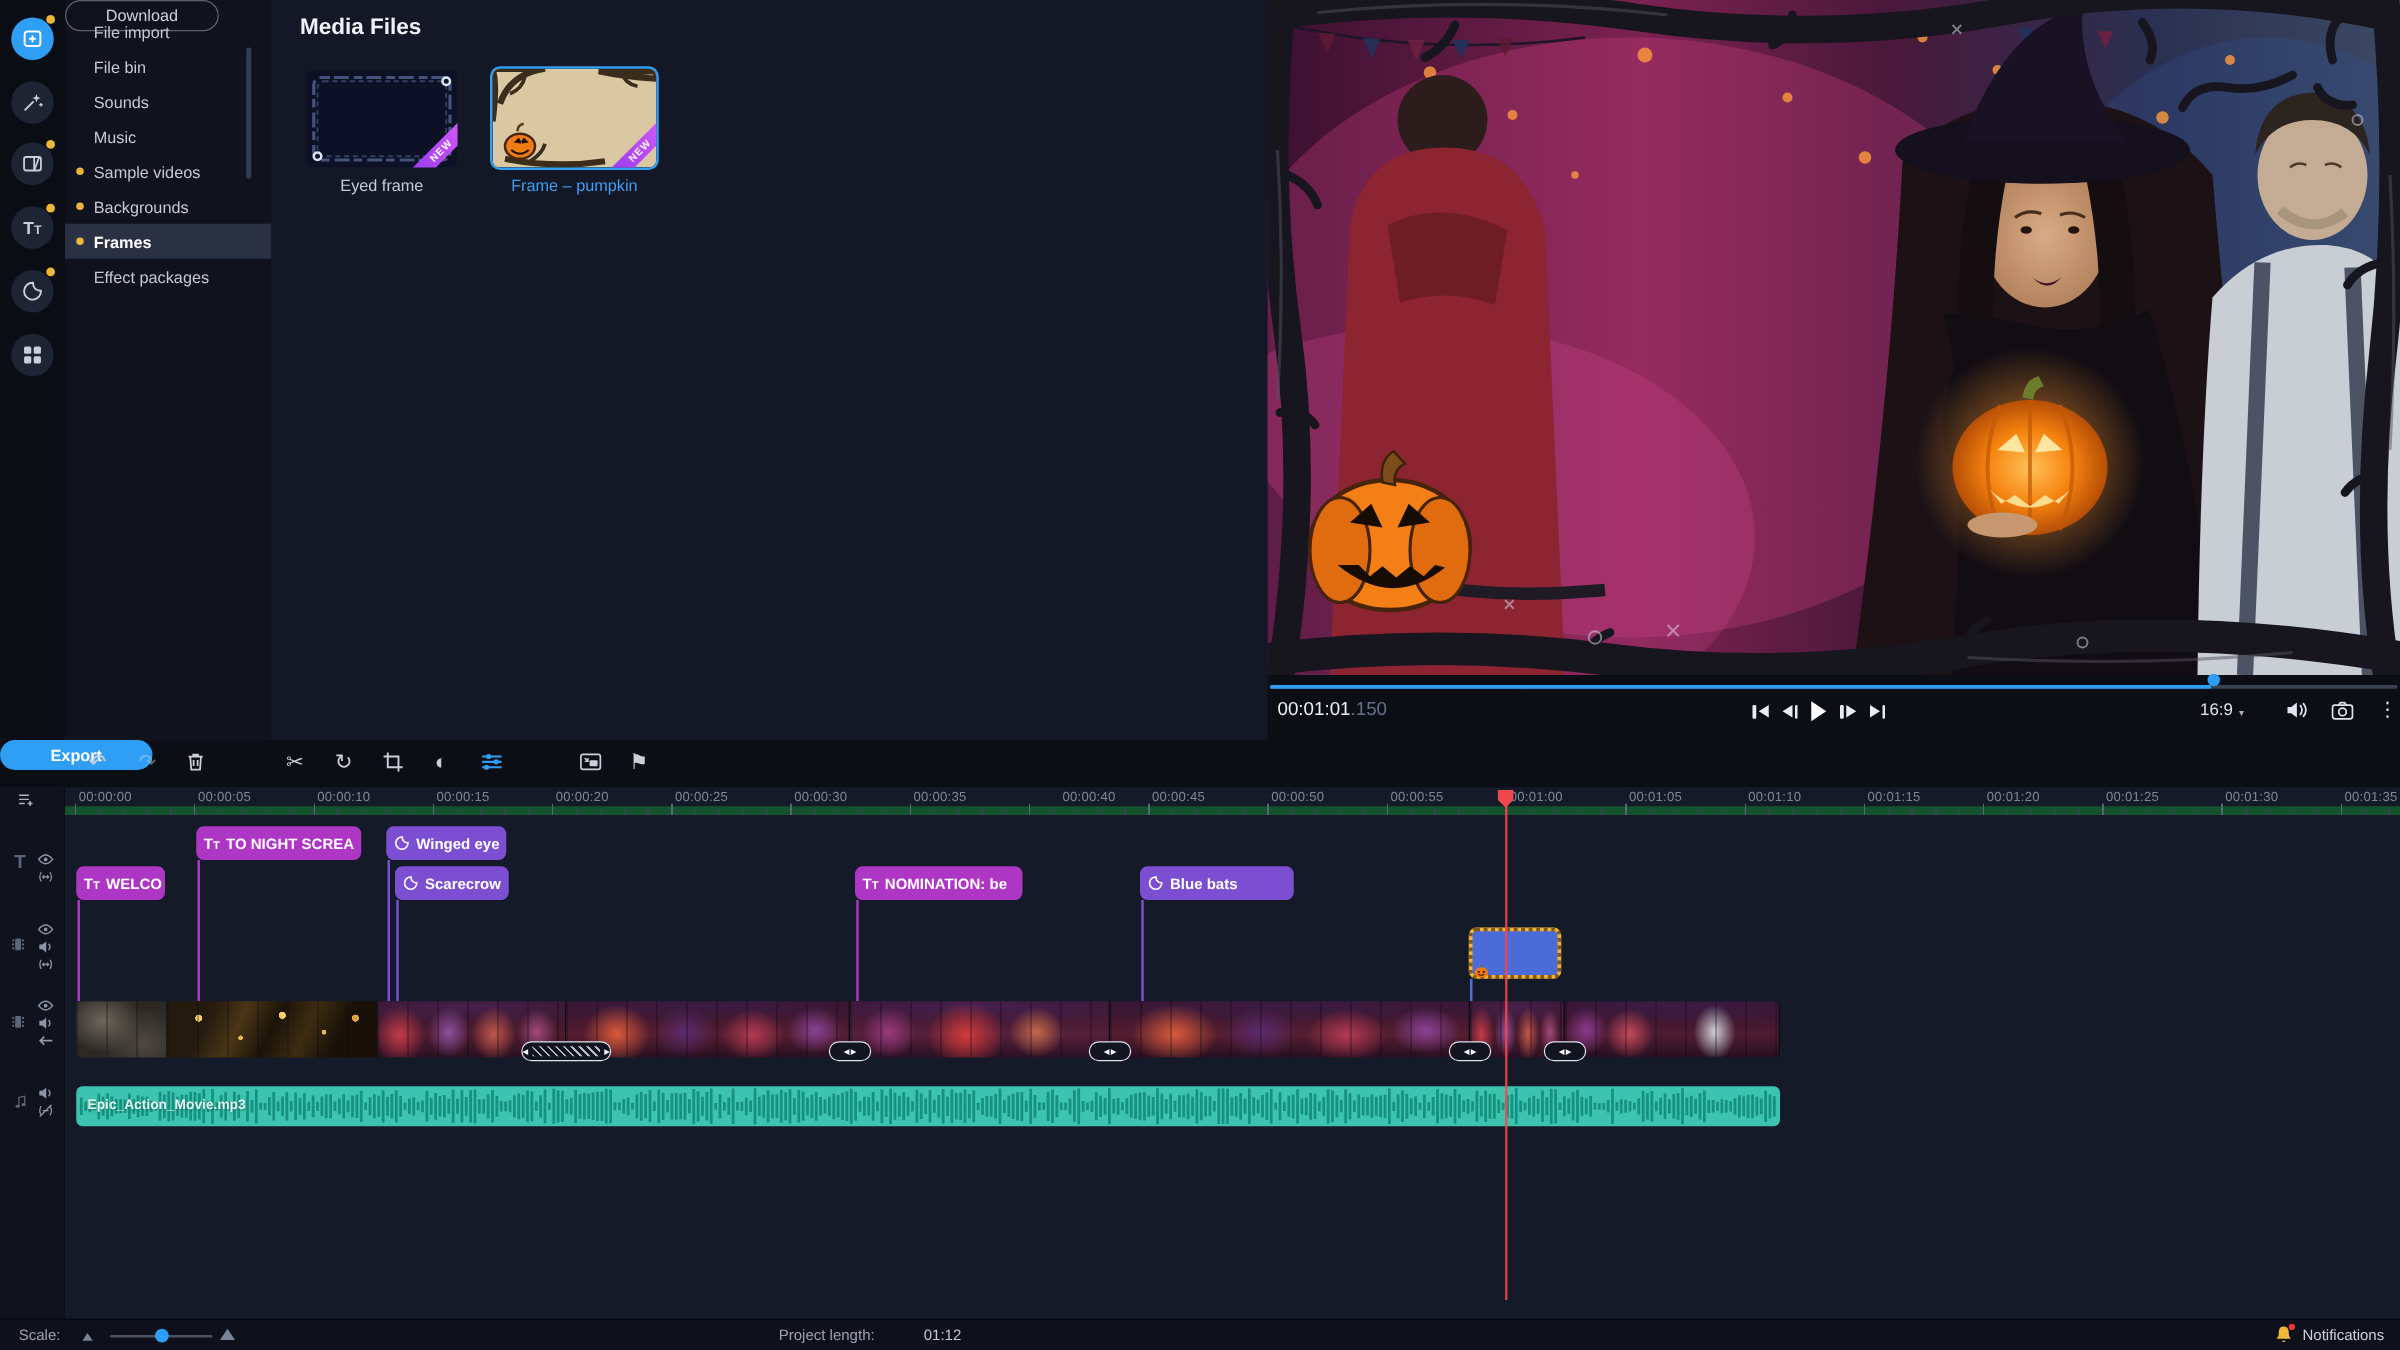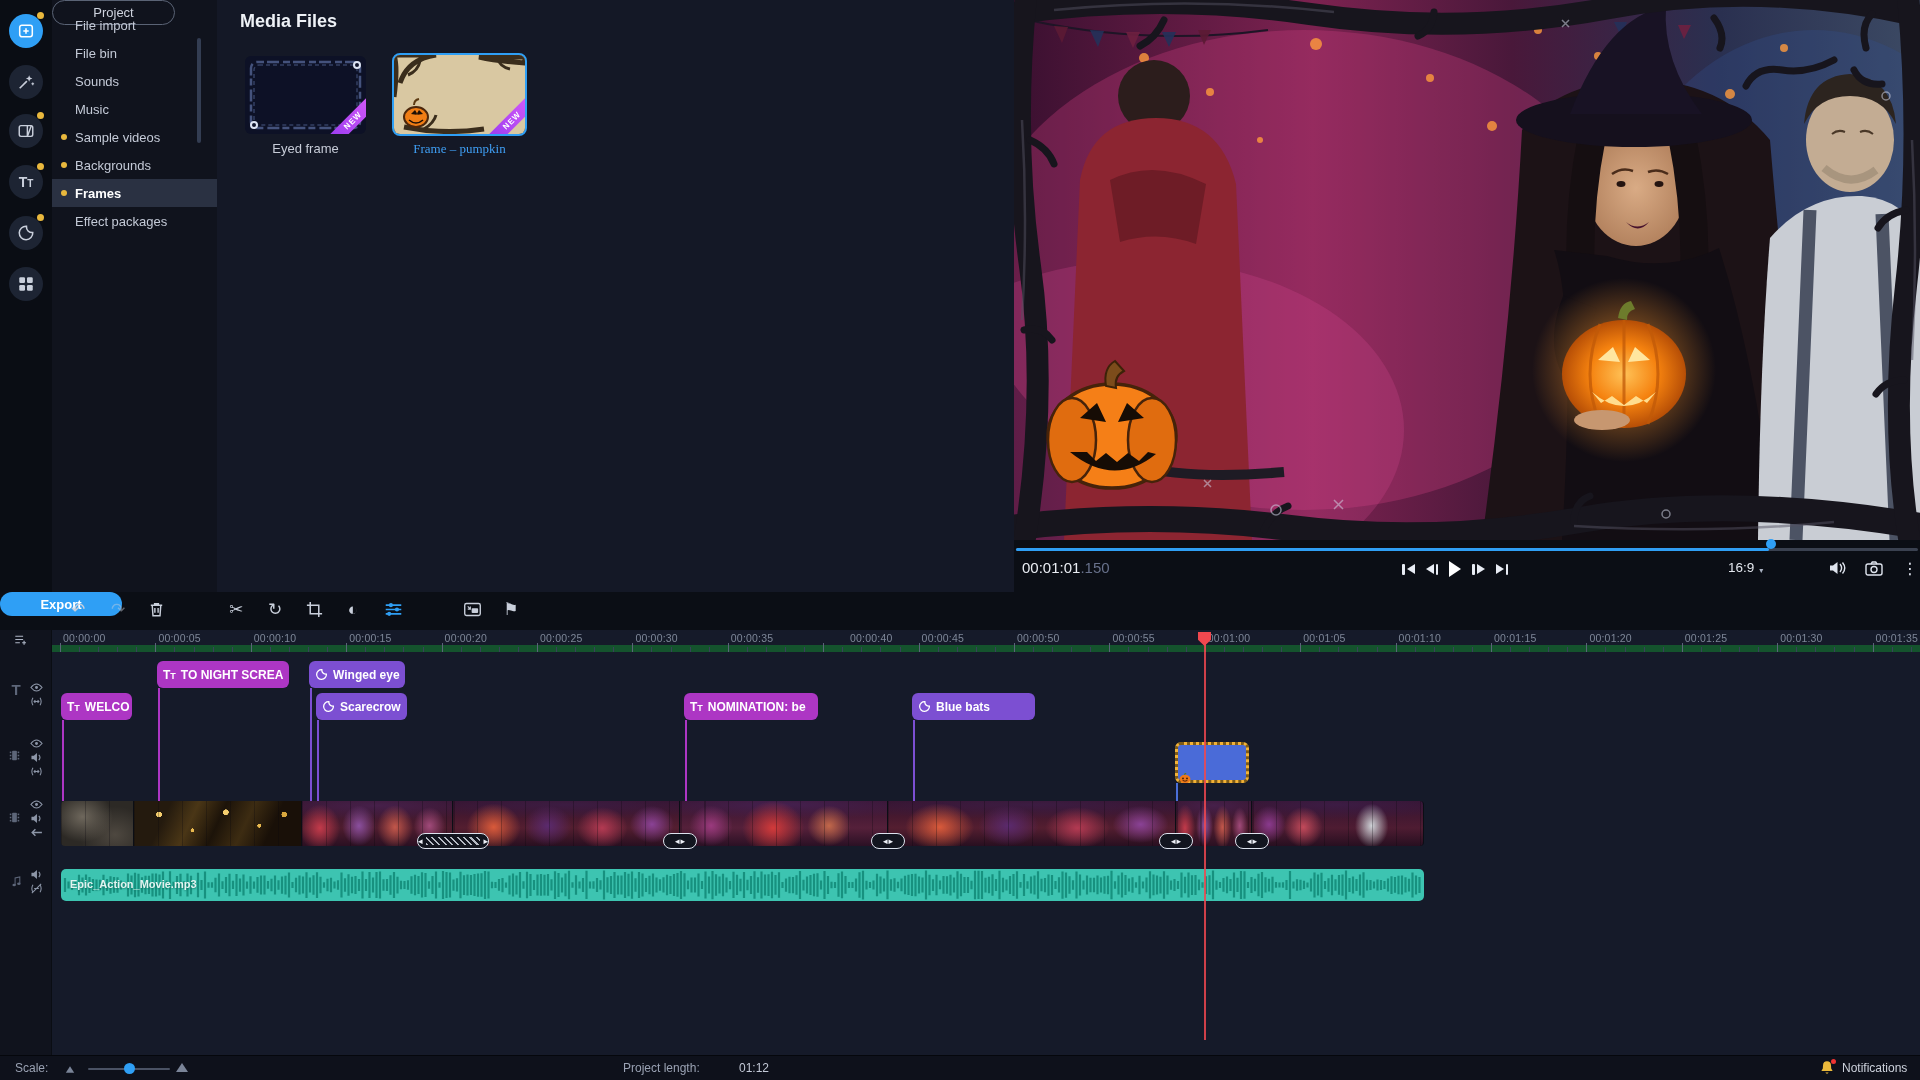--- a/index.html
+++ b/index.html
@@ -39,21 +39,21 @@
   #seek-fill{position:absolute;left:0;top:0;height:3px;background:var(--accent);border-radius:2px;}
   #seek-knob{position:absolute;top:-4px;width:10px;height:10px;border-radius:50%;background:var(--accent);}
   #timecode{left:8px;top:559px;font-size:15px;color:#e9ecf2;}
   #timecode .ms{color:#67708a;}
   #transport{left:388px;top:557px;display:flex;gap:11px;align-items:center;height:24px;}
   .tbt{display:flex;align-items:center;gap:2px;cursor:pointer;height:18px;}
   .vb{width:2.5px;height:11px;background:#e8ecf4;border-radius:1px;}
   .tl{width:0;height:0;border-top:5.5px solid transparent;border-bottom:5.5px solid transparent;border-right:8.5px solid #e8ecf4;}
   .tr{width:0;height:0;border-top:5.5px solid transparent;border-bottom:5.5px solid transparent;border-left:8.5px solid #e8ecf4;}
   .tp{width:0;height:0;border-top:8px solid transparent;border-bottom:8px solid transparent;border-left:12px solid #fff;}
-  #aspect{left:714px;top:560px;display:flex;gap:5px;align-items:flex-end;font-size:13.5px;color:#e3e7ee;cursor:pointer;}
+  #aspect{left:746px;top:560px;display:flex;gap:5px;align-items:flex-end;font-size:13.5px;color:#e3e7ee;cursor:pointer;}
   .pvbtn{position:absolute;top:557px;width:24px;height:22px;display:flex;align-items:center;justify-content:center;cursor:pointer;}
   
   #toolbar{left:0;top:592px;width:1920px;height:38px;background:#0b0e15;}
   .tbtn{position:absolute;top:4px;width:26px;height:26px;display:flex;align-items:center;justify-content:center;color:#c9cfdb;cursor:pointer;}
   .tbtn .g{font-size:17px;line-height:1;}
   .tbtn.dim{opacity:.45;}
   .tbtn svg{width:19px;height:19px;}
   #export{left:1782px;top:6px;width:122px;height:24px;border-radius:12px;background:var(--accent);color:#fff;font-size:13px;font-weight:700;display:flex;align-items:center;justify-content:center;cursor:pointer;}
   
   #timeline{left:0;top:630px;width:1920px;height:425px;background:#151a29;}
@@ -139,21 +139,21 @@
         <svg viewBox="0 0 20 20" fill="#c9cfdb">
           <rect x="2.5" y="2.5" width="6.4" height="6.4" rx="1.4"></rect>
           <rect x="11.1" y="2.5" width="6.4" height="6.4" rx="1.4"></rect>
           <rect x="2.5" y="11.1" width="6.4" height="6.4" rx="1.4"></rect>
           <rect x="11.1" y="11.1" width="6.4" height="6.4" rx="1.4"></rect>
         </svg>
       </div>
     </div>
 
   <div class="a" id="menu">
-    <div id="download">Project</div>
+    <div id="download">Download</div>
   <div class="mi" style="top: 11px;">
         <span>File import</span>
       </div>
       <div class="mi" style="top: 39px;">
         <span>File bin</span>
       </div>
       <div class="mi" style="top: 67px;">
         <span>Sounds</span>
       </div>
       <div class="mi" style="top: 95px;">
@@ -196,21 +196,21 @@
           <rect width="131" height="79" fill="#d9c8a2"></rect>
           <path d="M0 42q4-30 0-42h42Q14 4 6 28M131 8q-28-2-46-6h46zM10 72q40 8 80 2" stroke="#3a2d1c" stroke-width="5" fill="none"></path>
           <path d="M26 6q-2 10-12 14M104 4q2 8 12 10M30 74q10-6 12-14" stroke="#3a2d1c" stroke-width="3" fill="none"></path>
           <ellipse cx="22" cy="62" rx="12" ry="10" fill="#ef7d15" stroke="#4c270c" stroke-width="2"></ellipse>
           <path d="M17 59l4-4 3 5zM29 59l-4-4-3 5z" fill="#1c0f06"></path>
           <path d="M15 65q7 6 14 0" stroke="#1c0f06" stroke-width="1.5" fill="none"></path>
           <path d="M20 50q0-5 5-6" stroke="#5c3a12" stroke-width="2" fill="none"></path>
         </svg>
         <span class="ribbon">NEW</span>
       </div>
-      <div class="tlab sel" style="left: 175px; width: 135px; font-family: Liberation Serif, serif;">Frame – pumpkin</div>
+      <div class="tlab sel" style="left: 175px; width: 135px;">Frame – pumpkin</div>
     </div>
 
   <div class="a" id="preview">
     <svg id="pv" viewBox="0 0 906 540" preserveAspectRatio="none">
       <defs>
         <linearGradient id="bg" x1="0" y1="0" x2="1" y2="0">
           <stop offset="0" stop-color="#3a1030"></stop>
             <stop offset=".33" stop-color="#7c2250"></stop>
           <stop offset=".55" stop-color="#49183a"></stop>
             <stop offset=".78" stop-color="#2a3050"></stop>

